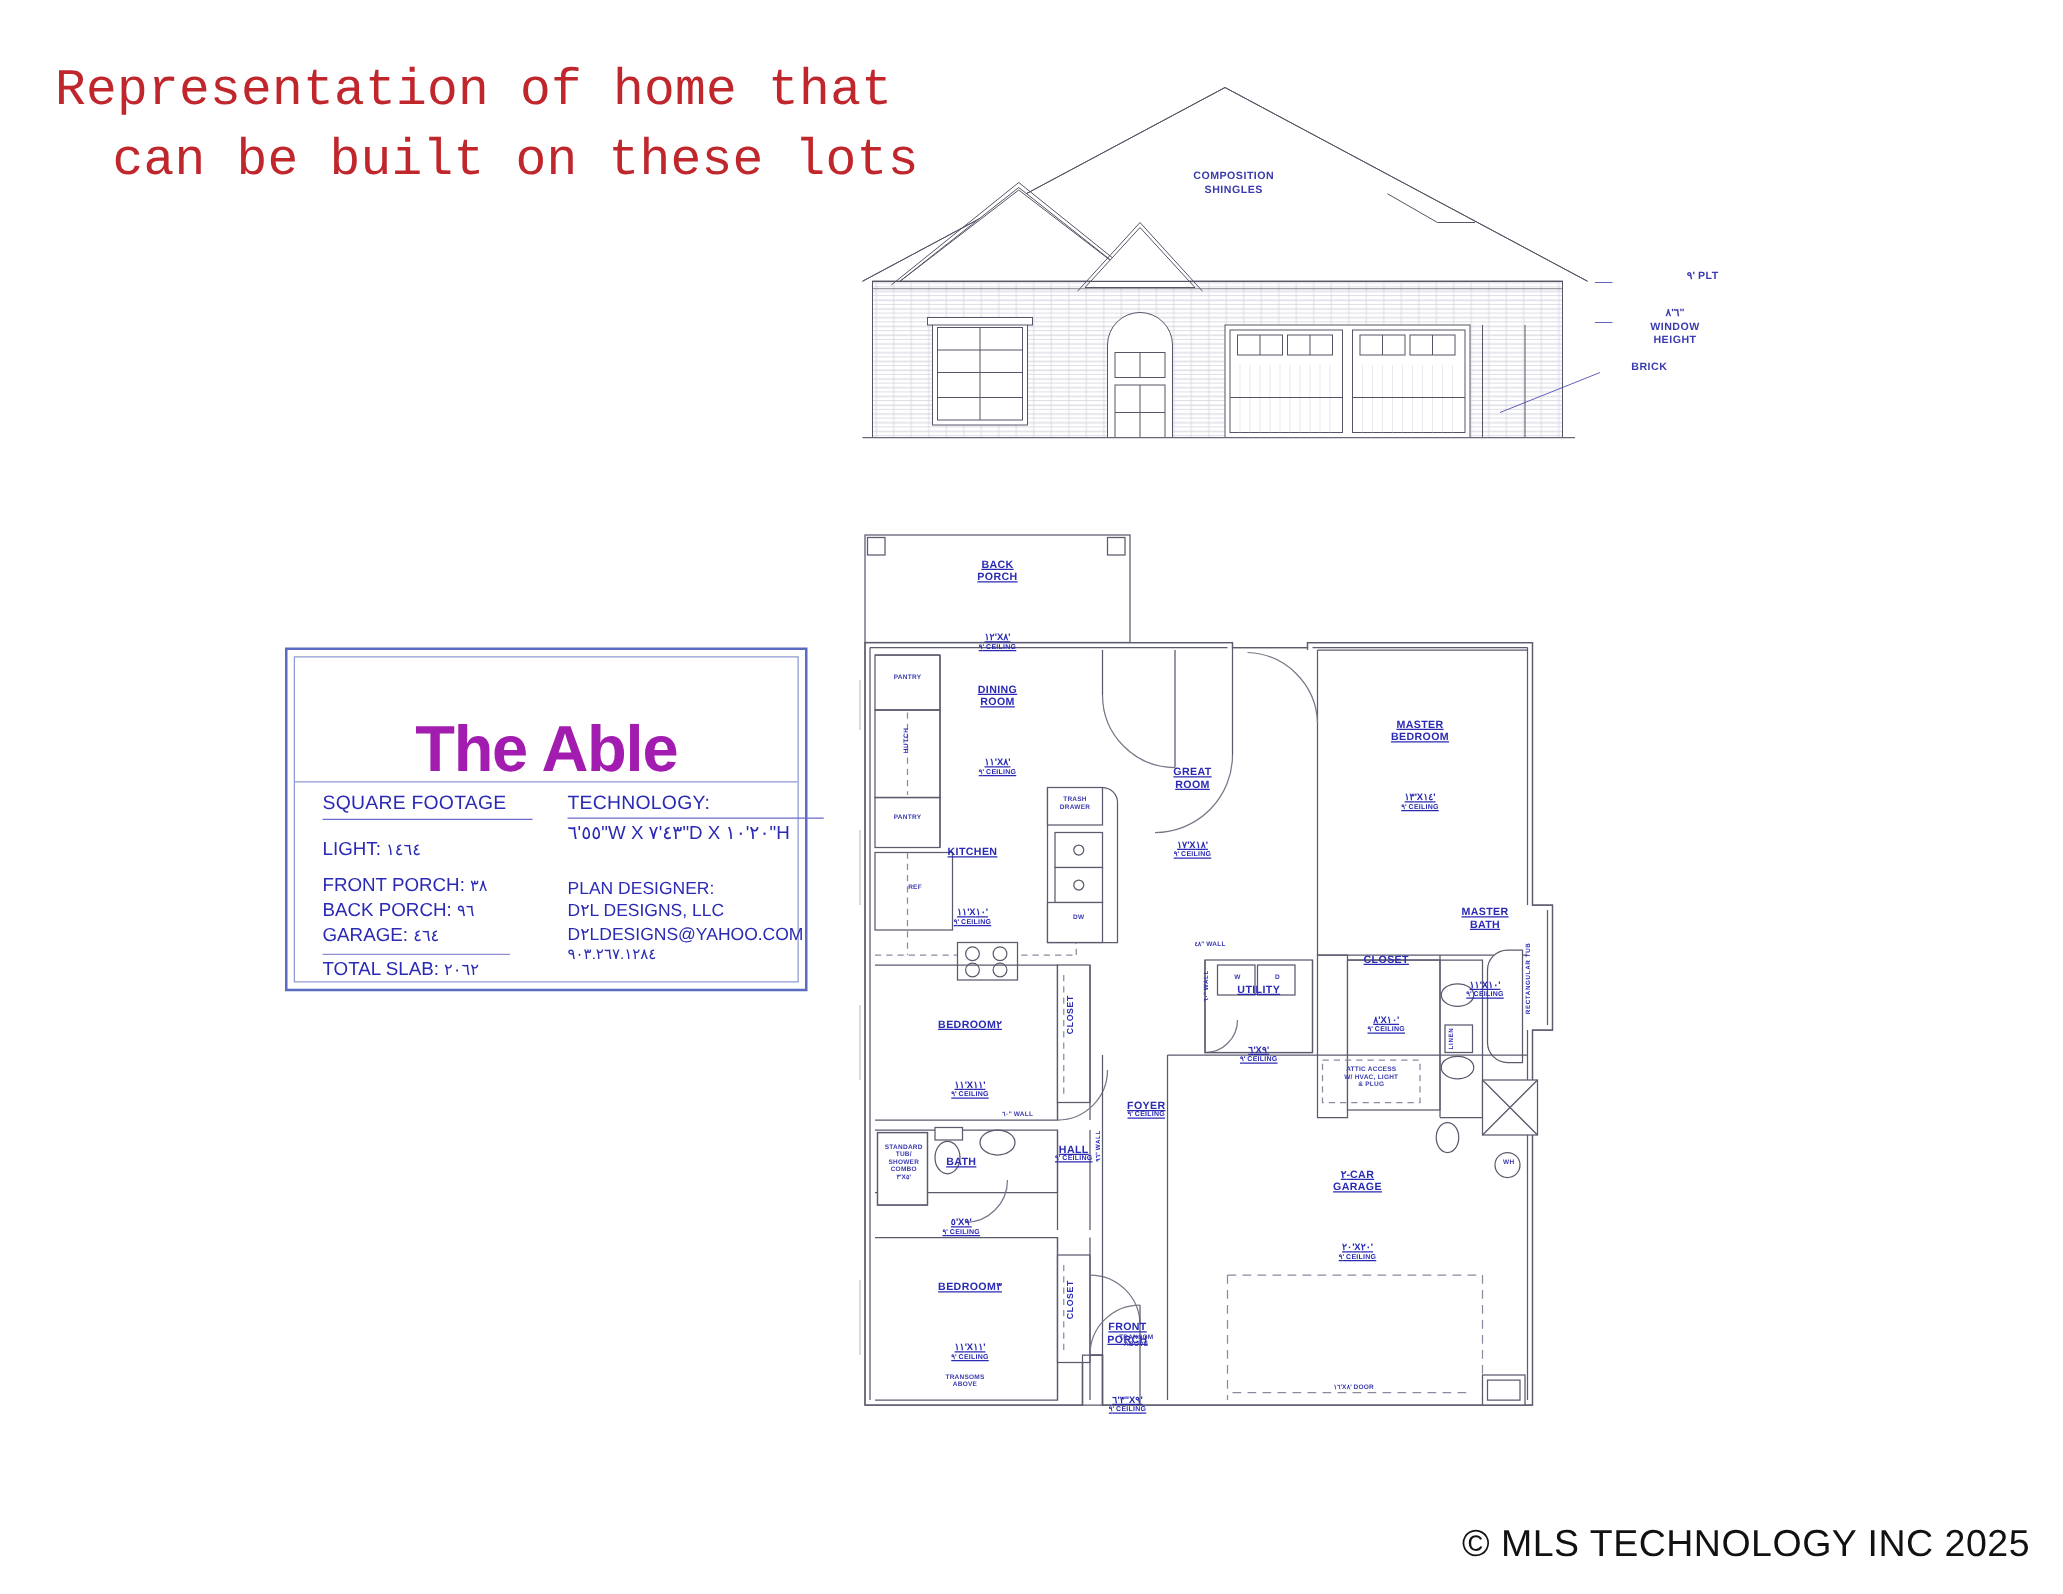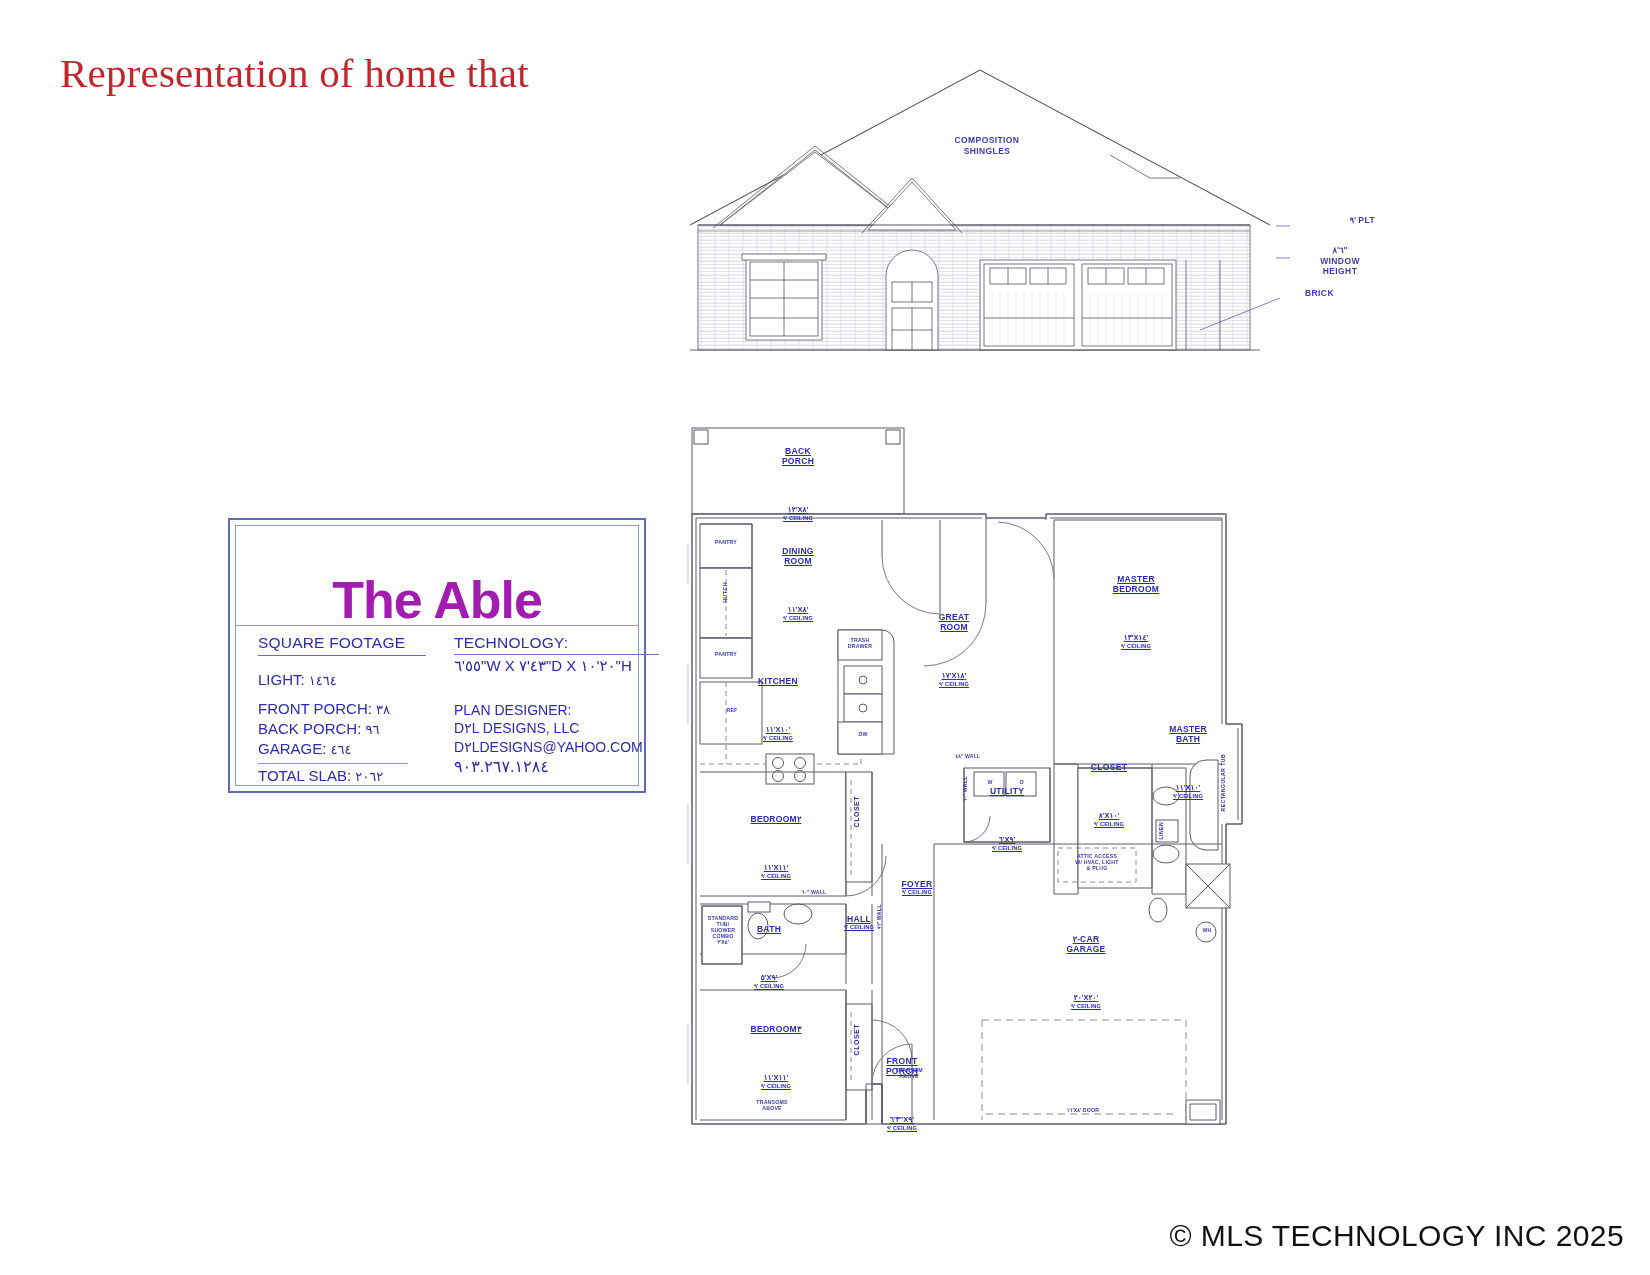--- a/index.html
+++ b/index.html
@@ -1,22 +1,22 @@
 <!DOCTYPE html>
 <html><head>
 <meta charset="utf-8">
 <style>
   html,body{margin:0;padding:0;background:#ffffff;}
   body{width:1650px;height:1275px;position:relative;overflow:hidden;
        font-family:"Liberation Sans",sans-serif;}
 
   
   #headline{position:absolute;left:44px;top:46px;width:760px;
-            font-family:Liberation Serif, serif;color:#c0272d;
-            font-size:41px;line-height:1.36;letter-spacing:.2px;margin-left:16px;}
+            font-family:Liberation Mono, monospace;color:#c0272d;
+            font-size:41px;line-height:1.36;letter-spacing:.2px;}
   #headline .l1{display:block;}
   #headline .l2{display:block;padding-left:46px;}
 
   
   #elevation{position:absolute;left:680px;top:30px;width:620px;height:360px;}
   #elevation svg{display:block;}
   .elab{position:absolute;color:#3b3bb0;font-size:8.5px;font-weight:bold;
         letter-spacing:.4px;text-align:center;line-height:1.25;}
   #lab-shingles{left:252px;top:105px;width:110px;}
   #lab-plt{left:625px;top:185px;width:70px;text-align:right;}
@@ -61,20 +61,21 @@
 
   
   #footer{position:absolute;right:26px;bottom:22px;color:#111;
           font-size:30px;letter-spacing:.4px;font-family:"Liberation Sans",sans-serif;}
 </style>
 </head>
 <body>
 
 <div id="headline">
   <span class="l1">Representation of home that</span>
+  <span class="l2">can be built on these lots</span>
 </div>
 
 <div id="elevation">
   <svg width="620" height="360" viewBox="0 0 620 360">
     <defs>
       <pattern id="brick" width="14" height="7" patternUnits="userSpaceOnUse">
         <rect width="14" height="7" fill="#ffffff"></rect>
         <path d="M0 0.5 H14 M0 7 H14 M7 0.5 V7 M0 3.5 H14" stroke="#c9c9d8" stroke-width="0.5"></path>
       </pattern>
       <pattern id="brick2" width="14" height="7" patternUnits="userSpaceOnUse" patternTransform="translate(7,3.5)">
@@ -185,21 +186,21 @@
       </div>
 
       <div class="col colR">
         <div class="hdr">TECHNOLOGY:</div>
         <div class="dim-rule"></div>
         <div class="dimline">٥٥'٦"W X ٤٣'٧"D X ٢٠'١٠"H</div>
         <div style="height:26px"></div>
         <div class="designer">PLAN DESIGNER:</div>
         <div class="designer">D٢L DESIGNS, LLC</div>
         <div class="designer">D٢LDESIGNS@YAHOO.COM</div>
-        <div class="designer" style="font-size:16px">٩٠٣.٢٦٧.١٢٨٤</div>
+        <div class="designer" style="font-size:12px">٩٠٣.٢٦٧.١٢٨٤</div>
       </div>
 
     </div>
   </div>
 </div>
 
 <div id="plan">
   <svg width="560" height="714" viewBox="0 0 560 714">
     <g stroke="#5b5b6e" fill="none" stroke-width="1">
 

